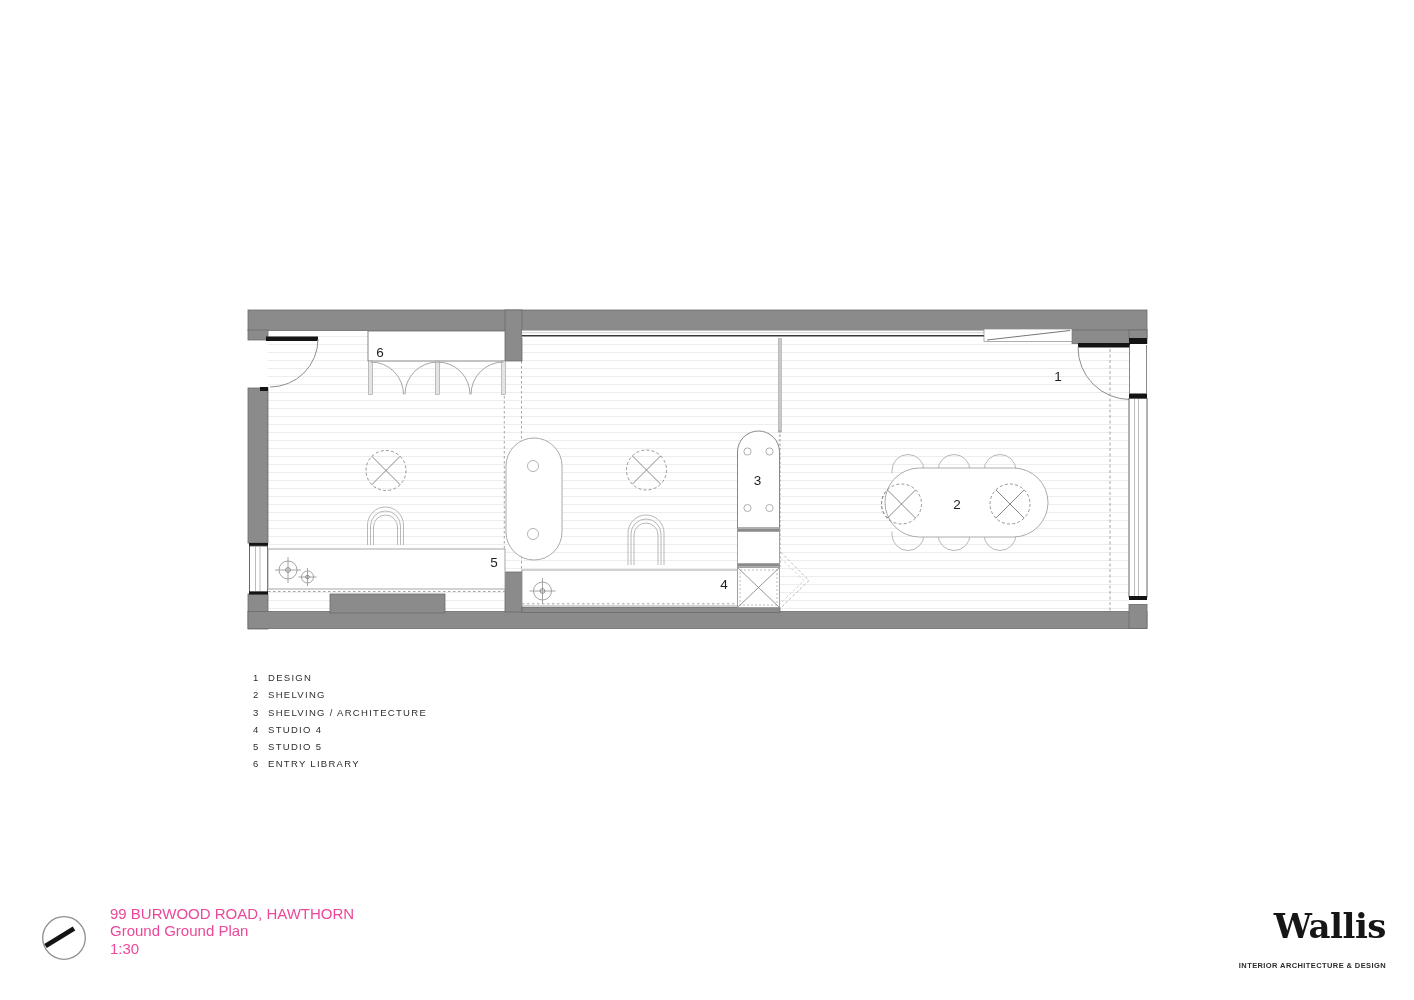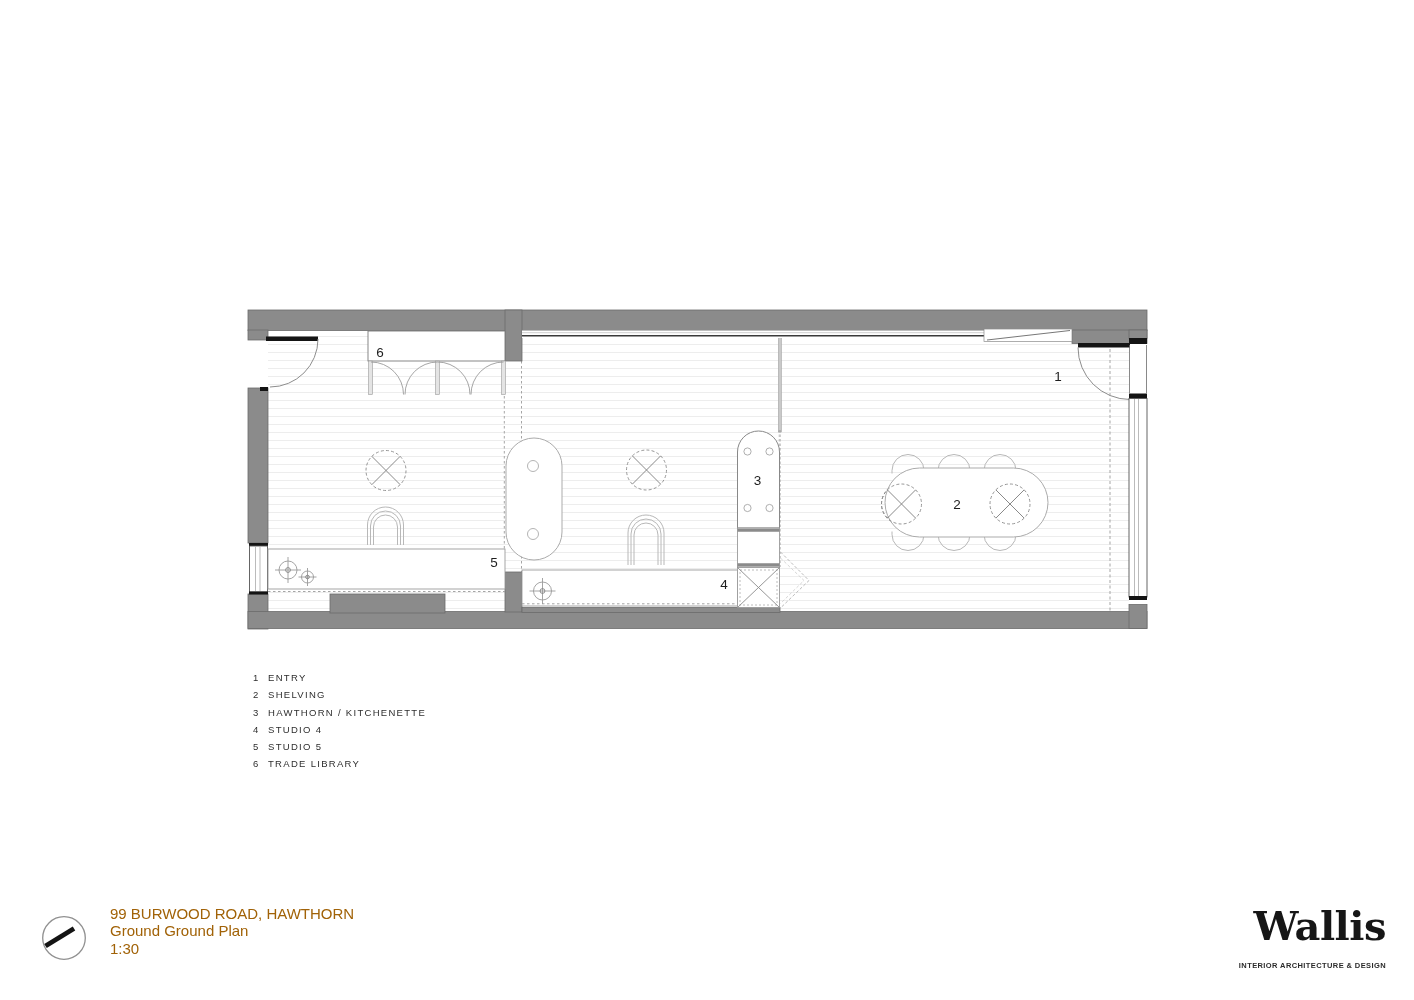--- a/index.html
+++ b/index.html
@@ -6,24 +6,24 @@
   #canvas{position:relative;width:1414px;height:1000px;background:#ffffff;overflow:hidden;
           font-family:"Liberation Sans",sans-serif;}
   #plan-wrap{position:absolute;left:240px;top:298px;width:920px;height:340px;}
   .plan-label{font-family:"Liberation Sans",sans-serif;font-size:13.5px;fill:#1e1e1e;}
   
   #legend{position:absolute;left:253px;top:669px;color:#2e2e2e;}
   .legend-row{display:flex;line-height:17.3px;font-size:9.5px;letter-spacing:1.3px;}
   .legend-num{width:15px;flex:0 0 15px;}
   
   #north{position:absolute;left:41px;top:915px;width:46px;height:46px;}
-  #titleblock{position:absolute;left:110px;top:905px;color:#a16207;font-size:15px;line-height:17.3px;}
+  #titleblock{position:absolute;left:110px;top:905px;color:#ec4899;font-size:15px;line-height:17.3px;}
   
   #logo{position:absolute;right:28px;top:901px;text-align:right;}
-  #logo-wordmark{font-family:"DejaVu Serif",serif;font-weight:700;font-size:40px;line-height:50px;
+  #logo-wordmark{font-family:"DejaVu Serif",serif;font-weight:700;font-size:34px;line-height:50px;
                  color:#161616;letter-spacing:-0.5px;}
   #logo-tagline{font-family:"Liberation Sans",sans-serif;font-size:7.5px;letter-spacing:0.4px;
                 color:#2b2b2b;margin-top:10px;font-weight:700;}
 </style>
 </head>
 <body>
 
 <div id="canvas">
 
   <div id="plan-wrap">
@@ -211,41 +211,41 @@
         <text class="plan-label" x="724" y="589">4</text>
         <text class="plan-label" x="494" y="567">5</text>
         <text class="plan-label" x="380" y="357">6</text>
       </g>
     </svg>
   </div>
 
   <div id="legend">
     <div class="legend-row">
       <span class="legend-num">1</span>
-      <span class="legend-label">ENTRY</span>
+      <span class="legend-label">DESIGN</span>
     </div>
     <div class="legend-row">
       <span class="legend-num">2</span>
       <span class="legend-label">SHELVING</span>
     </div>
     <div class="legend-row">
       <span class="legend-num">3</span>
-      <span class="legend-label">HAWTHORN / KITCHENETTE</span>
+      <span class="legend-label">SHELVING / ARCHITECTURE</span>
     </div>
     <div class="legend-row">
       <span class="legend-num">4</span>
       <span class="legend-label">STUDIO 4</span>
     </div>
     <div class="legend-row">
       <span class="legend-num">5</span>
       <span class="legend-label">STUDIO 5</span>
     </div>
     <div class="legend-row">
       <span class="legend-num">6</span>
-      <span class="legend-label">TRADE LIBRARY</span>
+      <span class="legend-label">ENTRY LIBRARY</span>
     </div>
   </div>
 
   <svg id="north" viewBox="0 0 46 46">
     <circle cx="23" cy="23" r="21.3" fill="#ffffff" stroke="#909090" stroke-width="1.3"></circle>
     <path d="M4.5,31 L33,13.5" stroke="#141414" stroke-width="4.8" fill="none"></path>
   </svg>
 
   <div id="titleblock">
     <div>99 BURWOOD ROAD, HAWTHORN</div>

